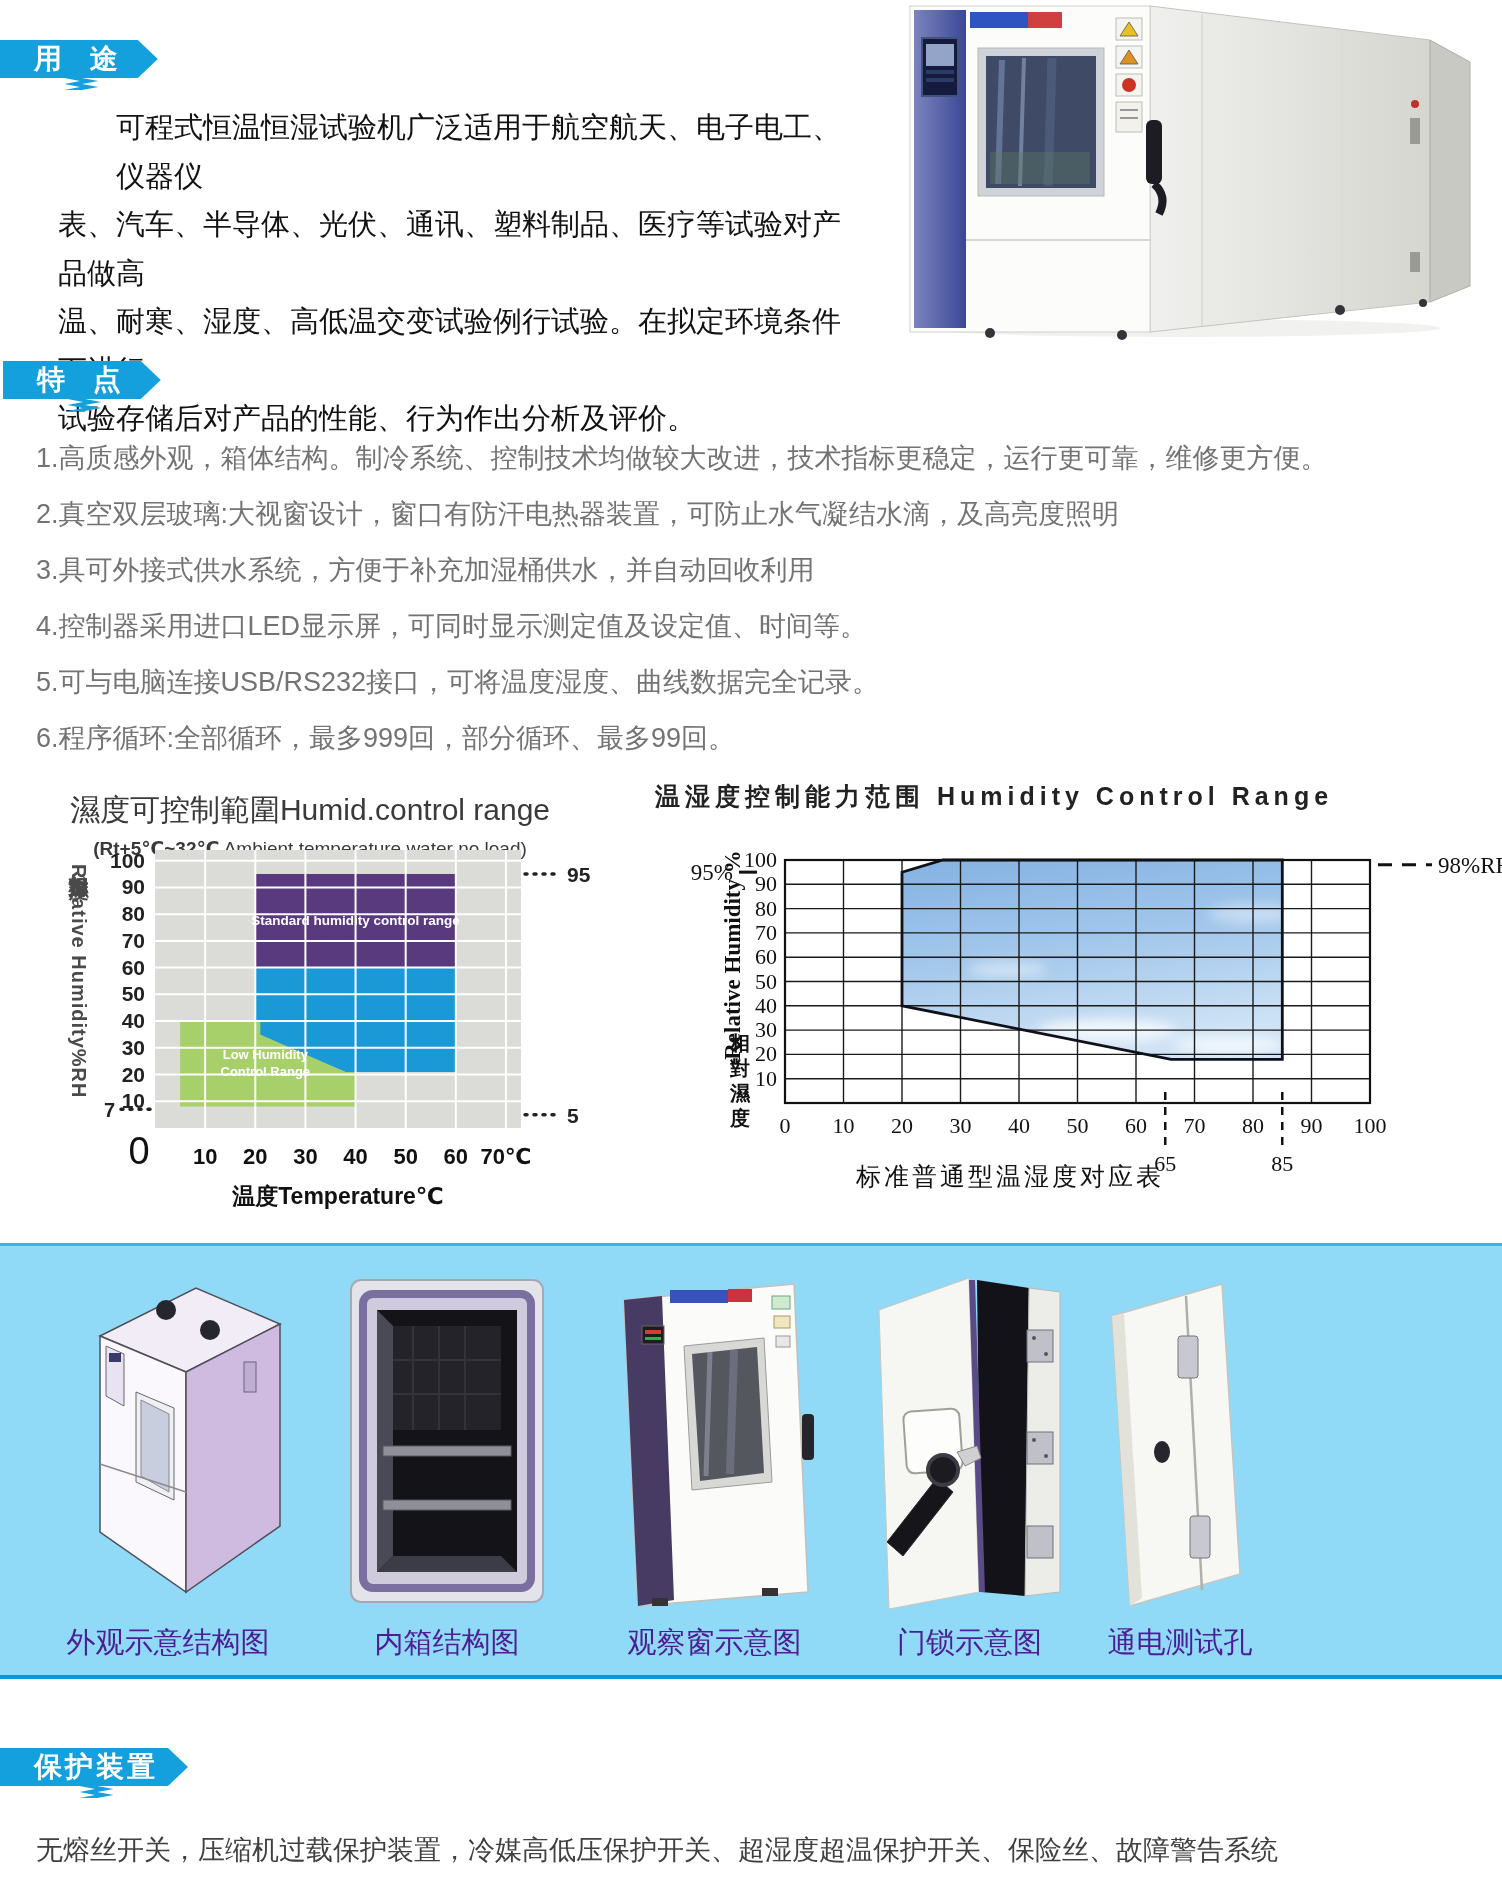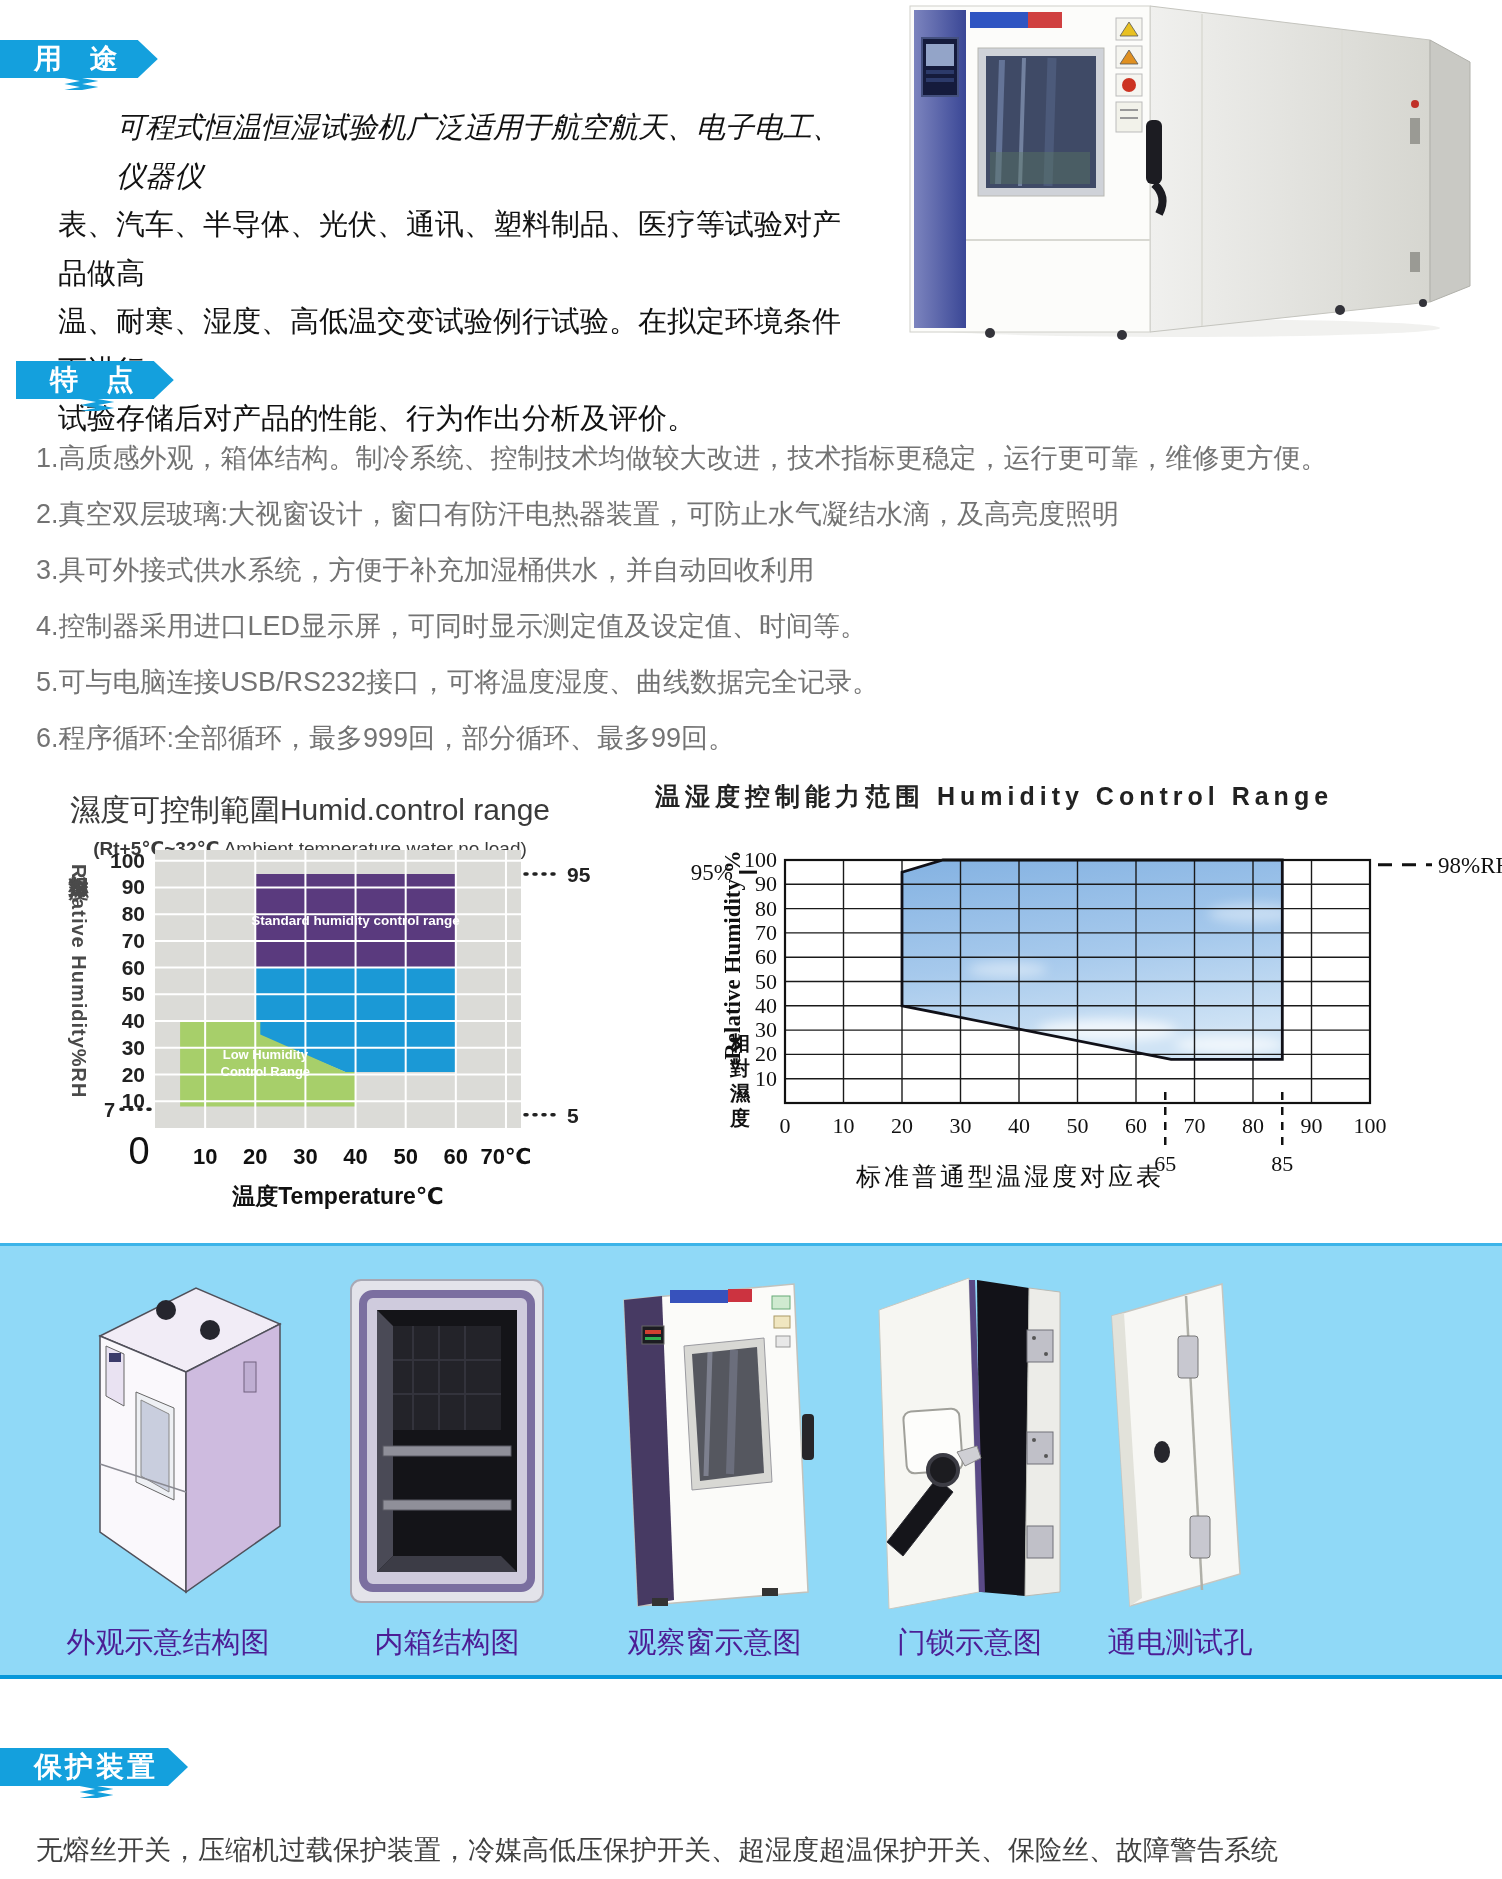--- a/index.html
+++ b/index.html
@@ -7,21 +7,21 @@
         font-family:"Liberation Sans","DejaVu Sans",sans-serif;color:#141414;}
   
   .banner{position:absolute;display:flex;align-items:center;height:50px;flex-direction:column;}
   .banner-tab{height:44px;background:#14a0dd;color:#fff;display:flex;align-items:center;
               padding:0 30px 0 34px;font-size:28px;font-weight:bold;letter-spacing:10px;
               clip-path:polygon(0 0,calc(100% - 20px) 0,100% 50%,calc(100% - 20px) 100%,0 100%);}
   .chev{width:34px;height:50px;background:#14a0dd;margin-left:5px;
         clip-path:polygon(0 0,52% 0,100% 50%,52% 100%,0 100%,46% 50%);}
   
   .usage-par{position:absolute;left:58px;top:103px;width:800px;font-size:29px;line-height:48.5px;color:#121212;}
-  .usage-par .indent{padding-left:58px;font-style:italic;}
+  .usage-par .indent{padding-left:58px;}
   .features{position:absolute;left:36px;top:430px;width:1466px;font-size:27px;line-height:56px;color:#737373;}
   .protection-text{position:absolute;left:36px;top:1832px;width:1466px;font-size:27px;color:#404040;}
   
   .left-chart{position:absolute;left:55px;top:772px;width:565px;}
   .left-chart .c-title{width:510px;text-align:center;font-size:30px;font-weight:normal;color:#3a3a3a;margin-top:18px;}
   .left-chart .c-sub{width:510px;text-align:center;font-size:19px;color:#3a3a3a;margin-top:6px;}
   .left-chart .c-sub b{font-weight:bold;}
   .left-chart svg{position:absolute;left:0;top:70px;}
   .left-ylabel{position:absolute;left:66px;top:860px;height:290px;writing-mode:vertical-rl;
                font-size:20px;font-weight:bold;color:#4a4a4a;letter-spacing:1px;}
@@ -103,21 +103,21 @@
       <line x1="96" y1="240" x2="280" y2="240" stroke="#d8d8d2" stroke-width="2"></line>
       <rect x="276" y="120" width="16" height="64" rx="6" fill="#1c1c22"></rect>
       <path d="M284,184 q14,12 5,30" stroke="#1c1c22" stroke-width="8" fill="none"></path>
       <circle cx="120" cy="333" r="5" fill="#33333a"></circle>
       <circle cx="252" cy="335" r="5" fill="#33333a"></circle>
       <circle cx="470" cy="310" r="5" fill="#33333a"></circle>
       <circle cx="553" cy="303" r="4" fill="#33333a"></circle>
     </svg>
   </div>
 
-  <div class="banner" style="left:16px;top:361px;">
+  <div class="banner" style="left:3px;top:361px;">
     <div class="banner-tab">
       <span>特 点</span>
     </div>
     <span class="chev"></span>
     <span class="chev"></span>
   </div>
 
   <div class="features">
     <div>1.高质感外观，箱体结构。制冷系统、控制技术均做较大改进，技术指标更稳定，运行更可靠，维修更方便。</div>
     <div>2.真空双层玻璃:大视窗设计，窗口有防汗电热器装置，可防止水气凝结水滴，及高亮度照明</div>

